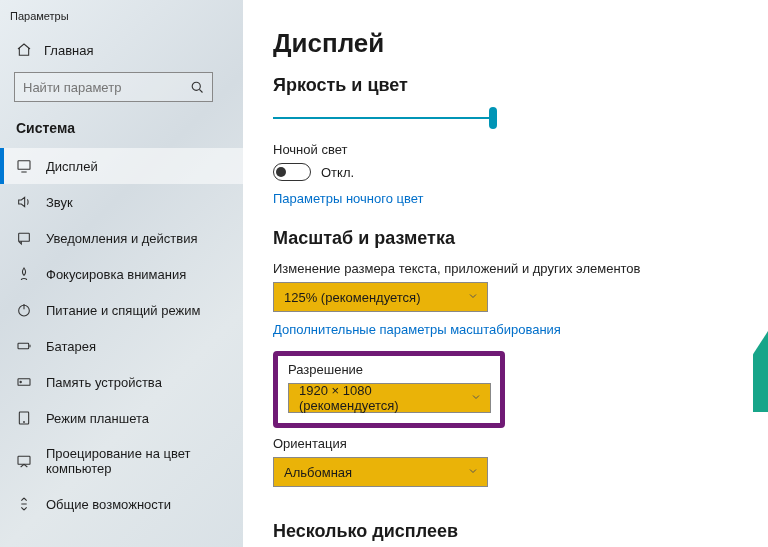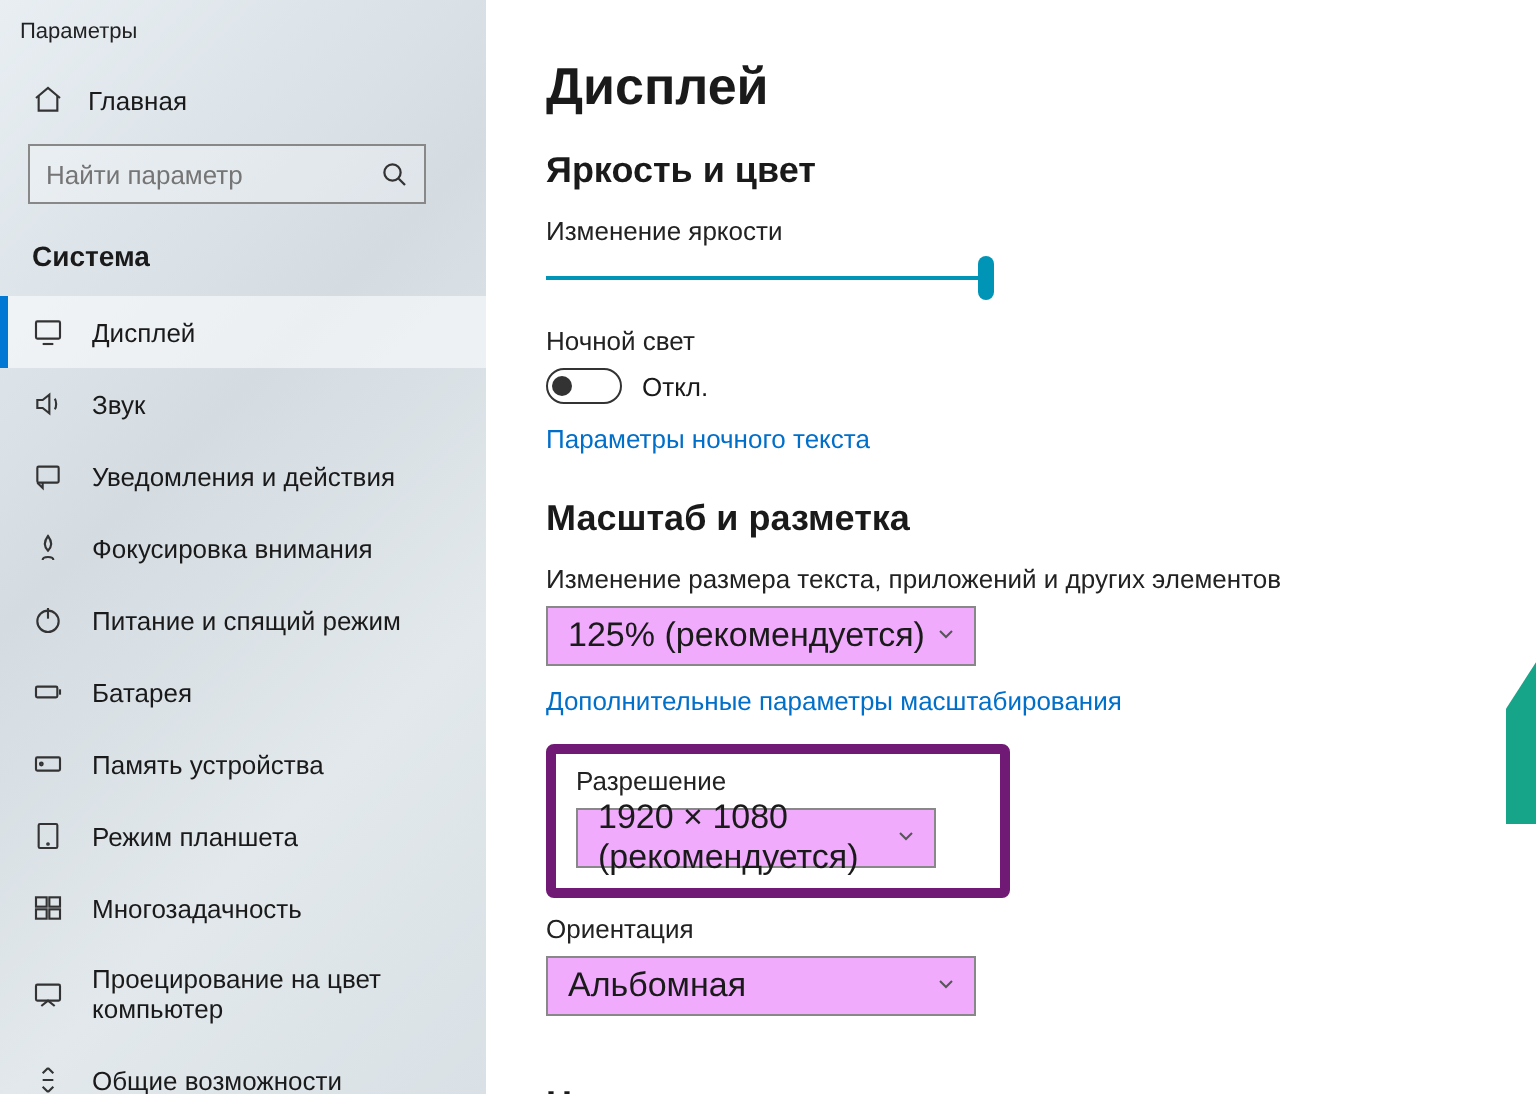--- a/index.html
+++ b/index.html
@@ -176,40 +176,40 @@
     color: #006fca;
     font-size: 13px;
     cursor: pointer;
   }
   .spacer-lg { margin-bottom: 22px; }
   
   .dropdown {
     width: 215px;
     height: 30px;
     border: 1px solid #888;
-    background: #f0abfc;
+    background: #eab308;
     display: flex;
     align-items: center;
     justify-content: space-between;
     padding: 0 8px 0 10px;
-    font-size: 17px;
+    font-size: 13px;
     cursor: pointer;
   }
   .chevron {
     color: #555;
   }
   .highlight-box {
     border: 5px solid #701a75;
     border-radius: 4px;
     padding: 6px 10px 10px 10px;
     width: 232px;
     margin-bottom: 8px;
   }
   .highlight-box .label { margin-bottom: 6px; }
-  .highlight-box .dropdown { width: 180px; gap: 12px; }
+  .highlight-box .dropdown { width: 203px; gap: 12px; }
   
   .arrow-svg {
     position: absolute;
     top: 252px;
     left: 510px;
     pointer-events: none;
   }
 </style>
 </head>
 <body>
@@ -310,31 +310,20 @@
           <svg width="16" height="16" viewBox="0 0 24 24" fill="none" stroke="currentColor" stroke-width="1.6">
               <rect x="5" y="3" width="14" height="18" rx="1"></rect>
               <circle cx="12" cy="18" r="0.6"></circle>
             </svg>
         </span>
         <span>Режим планшета</span>
       </div>
       <div class="nav-item">
         <span class="icon">
           <svg width="16" height="16" viewBox="0 0 24 24" fill="none" stroke="currentColor" stroke-width="1.6">
-              <rect x="3" y="4" width="8" height="7"></rect>
-              <rect x="13" y="4" width="8" height="7"></rect>
-              <rect x="3" y="13" width="8" height="7"></rect>
-              <rect x="13" y="13" width="8" height="7"></rect>
-            </svg>
-        </span>
-        <span>Многозадачность</span>
-      </div>
-      <div class="nav-item">
-        <span class="icon">
-          <svg width="16" height="16" viewBox="0 0 24 24" fill="none" stroke="currentColor" stroke-width="1.6">
               <rect x="3" y="5" width="18" height="12" rx="1"></rect>
               <path d="M7 21l5-4 5 4"></path>
             </svg>
         </span>
         <span>Проецирование на цвет компьютер</span>
       </div>
       <div class="nav-item">
         <span class="icon">
           <svg width="16" height="16" viewBox="0 0 24 24" fill="none" stroke="currentColor" stroke-width="1.6">
               <path d="M8 12h8M12 3l-4 4M12 3l4 4M12 21l-4-4M12 21l4-4"></path>
@@ -343,34 +332,33 @@
         <span>Общие возможности</span>
       </div>
     </div>
   </div>
 
   <div class="main">
     <h1 class="page-title">Дисплей</h1>
 
     <h2 class="section">Яркость и цвет</h2>
 
-    <div class="label">Изменение яркости</div>
     <div class="slider">
       <div class="slider-track"></div>
       <div class="slider-thumb"></div>
     </div>
 
     <div class="label">Ночной свет</div>
     <div class="toggle-row">
       <div class="toggle">
         <div class="toggle-knob"></div>
       </div>
       <span>Откл.</span>
     </div>
-    <div class="link spacer-lg">Параметры ночного текста</div>
+    <div class="link spacer-lg">Параметры ночного цвет</div>
 
     <h2 class="section">Масштаб и разметка</h2>
 
     <div class="label">Изменение размера текста, приложений и других элементов</div>
     <div class="dropdown" style="margin-bottom:10px;">
       <span>125% (рекомендуется)</span>
       <span class="chevron">
         <svg width="12" height="12" viewBox="0 0 24 24" fill="none" stroke="currentColor" stroke-width="2">
             <path d="m6 9 6 6 6-6"></path>
           </svg>

